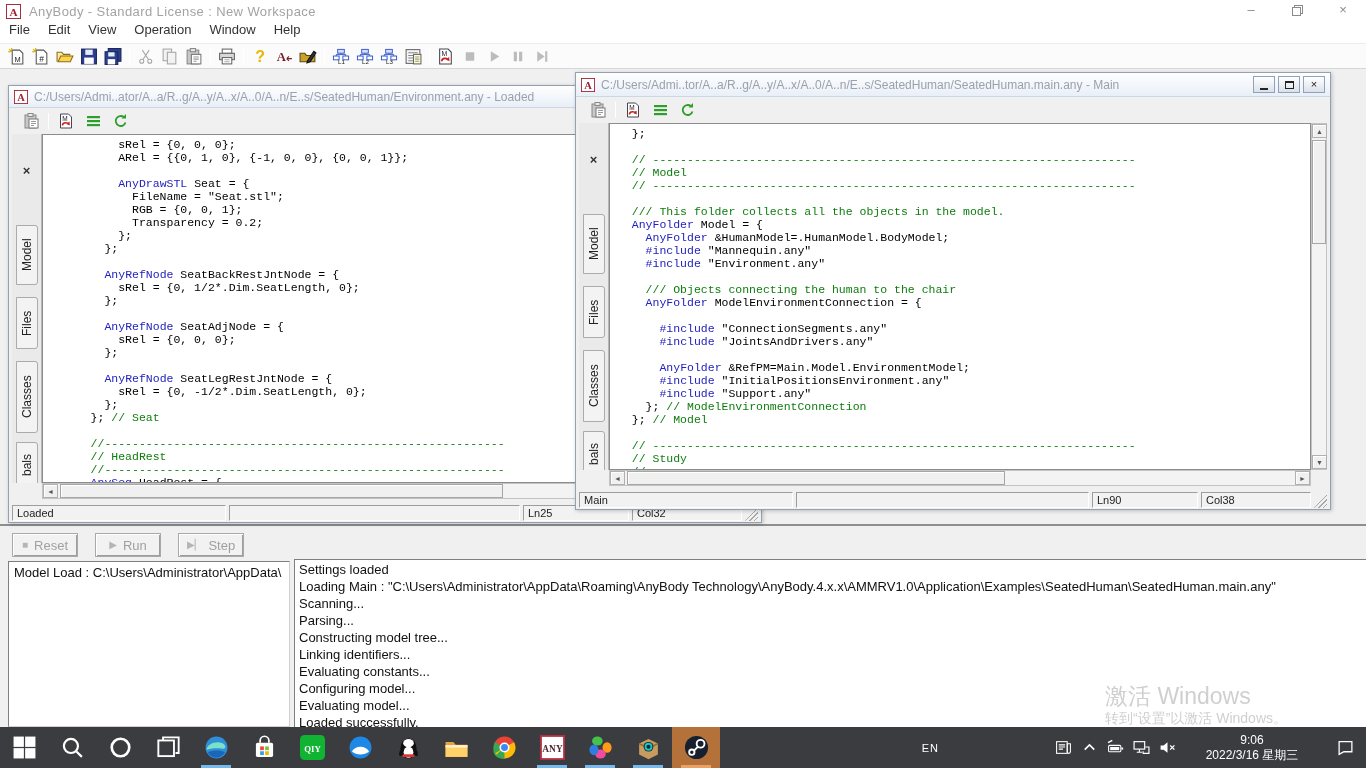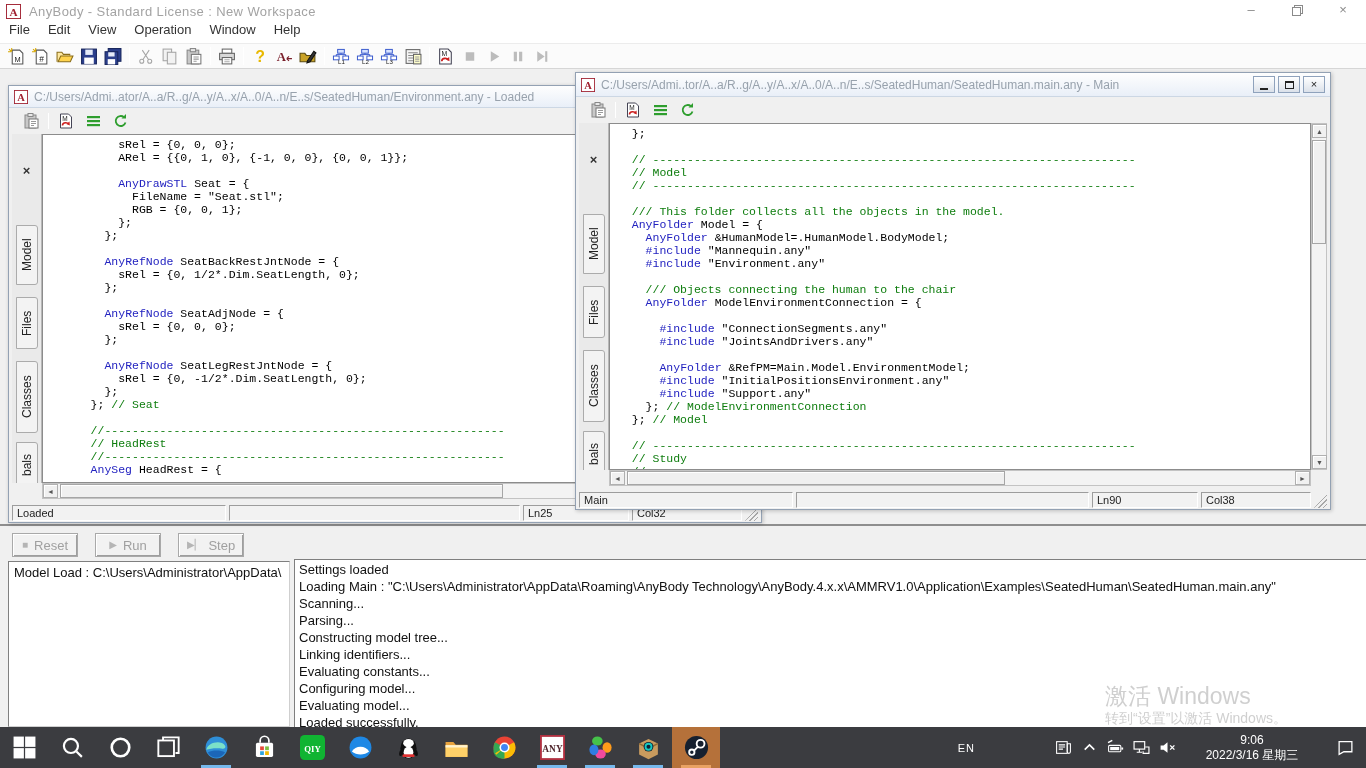--- a/index.html
+++ b/index.html
@@ -96,21 +96,21 @@
 
 #taskbar{position:absolute;left:0;top:727px;width:1366px;height:41px;background:#3b3c40;display:flex;z-index:10;}
 #tb-apps{display:flex;font-family:Liberation Serif, serif;}
 .tb-item{width:48px;display:flex;align-items:center;justify-content:center;position:relative;flex:none;}
 .tb-item.running::after{content:"";position:absolute;left:9px;right:9px;bottom:0;height:3px;background:#76b9ed;}
 .tb-item.active{background:#b5713a;}
 .tb-item.active::after{background:#e9a263;}
 .tb-ic{width:25px;height:25px;display:block;}
 .tb-ic svg{width:100%;height:100%;display:block;}
 .tray{margin-left:auto;display:flex;align-items:center;color:#fff;}
-.lang{font-size:11px;letter-spacing:1px;margin-right:75px;text-align:center;}
+.lang{font-size:11px;letter-spacing:1px;margin-right:111px;text-align:center;}
 .tr-btn{width:26px;height:41px;display:flex;align-items:center;justify-content:center;flex:none;}
 .tr-ic{width:17px;height:17px;display:block;}
 .tr-ic svg{width:100%;height:100%;display:block;}
 #tray-icons{display:flex;}
 .clock{width:104px;text-align:center;font-size:12px;line-height:15px;margin:0 20px;}
 .bubble{width:42px;height:41px;display:flex;align-items:center;justify-content:center;}
 .bubble svg{width:17px;height:17px;}
 </style>
 </head>
 <body>
@@ -350,20 +350,21 @@
             <div class="vtab vt3">Classes</div>
             <div class="vtab vt4">bals</div>
           </div>
         <div class="code" id="ed1-code">
             <div class="cl"><span class="tp">        sRel = {0, 0, 0};</span></div>
             <div class="cl"><span class="tp">        ARel = {{0, 1, 0}, {-1, 0, 0}, {0, 0, 1}};</span></div>
             <div class="cl">&nbsp;</div>
             <div class="cl"><span class="tp">        </span><span class="tk">AnyDrawSTL</span><span class="tp"> Seat = {</span></div>
             <div class="cl"><span class="tp">          FileName = "Seat.stl";</span></div>
             <div class="cl"><span class="tp">          RGB = {0, 0, 1};</span></div>
+            <div class="cl"><span class="tp">          Transparency = 0.2;</span></div>
             <div class="cl"><span class="tp">        };</span></div>
             <div class="cl"><span class="tp">      };</span></div>
             <div class="cl">&nbsp;</div>
             <div class="cl"><span class="tp">      </span><span class="tk">AnyRefNode</span><span class="tp"> SeatBackRestJntNode = {</span></div>
             <div class="cl"><span class="tp">        sRel = {0, 1/2*.Dim.SeatLength, 0};</span></div>
             <div class="cl"><span class="tp">      };</span></div>
             <div class="cl">&nbsp;</div>
             <div class="cl"><span class="tp">      </span><span class="tk">AnyRefNode</span><span class="tp"> SeatAdjNode = {</span></div>
             <div class="cl"><span class="tp">        sRel = {0, 0, 0};</span></div>
             <div class="cl"><span class="tp">      };</span></div>

